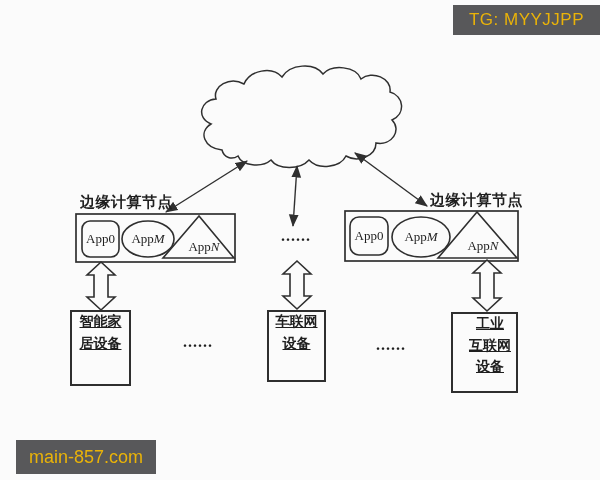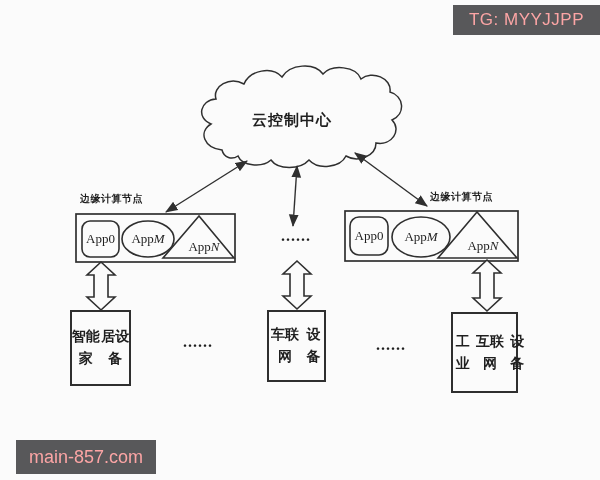--- a/index.html
+++ b/index.html
@@ -3,40 +3,40 @@
 <meta charset="utf-8">
 <style>
   html,body{margin:0;padding:0;background:#e9e9e9;}
   .stage{
     position:relative;width:600px;height:480px;background:#fbfbfb;overflow:hidden;
     font-family:"Liberation Serif","DejaVu Serif",serif;color:#1f1f1f;
   }
   .stage svg{position:absolute;left:0;top:0;}
   .lbl{position:absolute;line-height:1.1;white-space:nowrap;}
   .badge{
-    position:absolute;background:#58585a;color:#fca5a5;
+    position:absolute;background:#58585a;color:#eab308;
     font-family:"Liberation Sans","DejaVu Sans",sans-serif;
     display:flex;align-items:center;justify-content:center;
   }
   .badge-tr{top:5px;right:0;height:30px;padding:0 16px;font-size:17px;letter-spacing:.5px;}
   .badge-bl{top:440px;left:16px;height:34px;padding:0 13px;font-size:18px;}
   .cloud-label{left:244px;top:112px;width:96px;text-align:center;font-size:15px;font-weight:bold;letter-spacing:1px;}
-  .node-label{font-size:10px;font-weight:bold;letter-spacing:.5px;font-family:Liberation Mono, monospace;}
+  .node-label{font-size:15px;font-weight:bold;letter-spacing:.5px;}
   .node-label-left{left:80px;top:194px;}
   .node-label-right{left:430px;top:192px;}
   .app-lbl{position:absolute;display:flex;align-items:center;justify-content:center;font-size:13px;}
   .app-lbl .suffix-italic{font-style:italic;}
   .app0-l{left:82px;top:221px;width:37px;height:36px;}
   .appm-l{left:122px;top:221px;width:52px;height:36px;}
   .appn-l{left:176px;top:238px;width:56px;height:18px;}
   .app0-r{left:350px;top:217px;width:38px;height:38px;}
   .appm-r{left:392px;top:217px;width:58px;height:40px;}
   .appn-r{left:455px;top:237px;width:56px;height:18px;}
-  .dev-lbl{position:absolute;display:flex;align-items:center;justify-content:center;
-           font-size:14px;font-weight:bold;text-align:center;line-height:1.55;}
+  .dev-lbl{position:absolute;display:flex;flex-direction:column;align-items:center;justify-content:flex-start;
+           font-size:14px;font-weight:bold;text-align:center;line-height:1.55;text-decoration:underline;}
   .dev-l{left:71px;top:311px;width:59px;height:74px;}
   .dev-m{left:268px;top:311px;width:57px;height:70px;border-radius:18px;}
   .dev-r{left:452px;top:313px;width:76px;height:79px;}
   .dots{position:absolute;font-size:16px;font-weight:bold;letter-spacing:1px;text-align:center;width:46px;}
   .dots-mid{left:273px;top:227px;}
   .dots-bl{left:175px;top:333px;}
   .dots-br{left:368px;top:336px;}
 </style>
 </head>
 <body>
@@ -82,21 +82,20 @@
 
     <polygon points="101,262 115,275 108,275 108,297 115,297 101,310 87,297 94,297 94,275 87,275" fill="#fbfbfb" stroke="#2f2f2f" stroke-width="1.6"></polygon>
     <polygon points="297,261 311,274 304,274 304,296 311,296 297,309 283,296 290,296 290,274 283,274" fill="#fbfbfb" stroke="#2f2f2f" stroke-width="1.6"></polygon>
     <polygon points="487,260 501,273 494,273 494,298 501,298 487,311 473,298 480,298 480,273 473,273" fill="#fbfbfb" stroke="#2f2f2f" stroke-width="1.6"></polygon>
 
     <rect x="71" y="311" width="59" height="74" fill="#fbfbfb" stroke="#2f2f2f" stroke-width="2"></rect>
     <rect x="268" y="311" width="57" height="70" fill="#fbfbfb" stroke="#2f2f2f" stroke-width="2"></rect>
     <rect x="452" y="313" width="65" height="79" fill="#fbfbfb" stroke="#2f2f2f" stroke-width="2"></rect>
   </svg>
 
-  <div class="lbl cloud-label">云控制中心</div>
 
   <div class="lbl node-label node-label-left">边缘计算节点</div>
   <div class="lbl node-label node-label-right">边缘计算节点</div>
 
   <div class="app-lbl app0-l">
       <span>App</span>
       <span>0</span>
     </div>
   <div class="app-lbl appm-l">
       <span>App</span>

